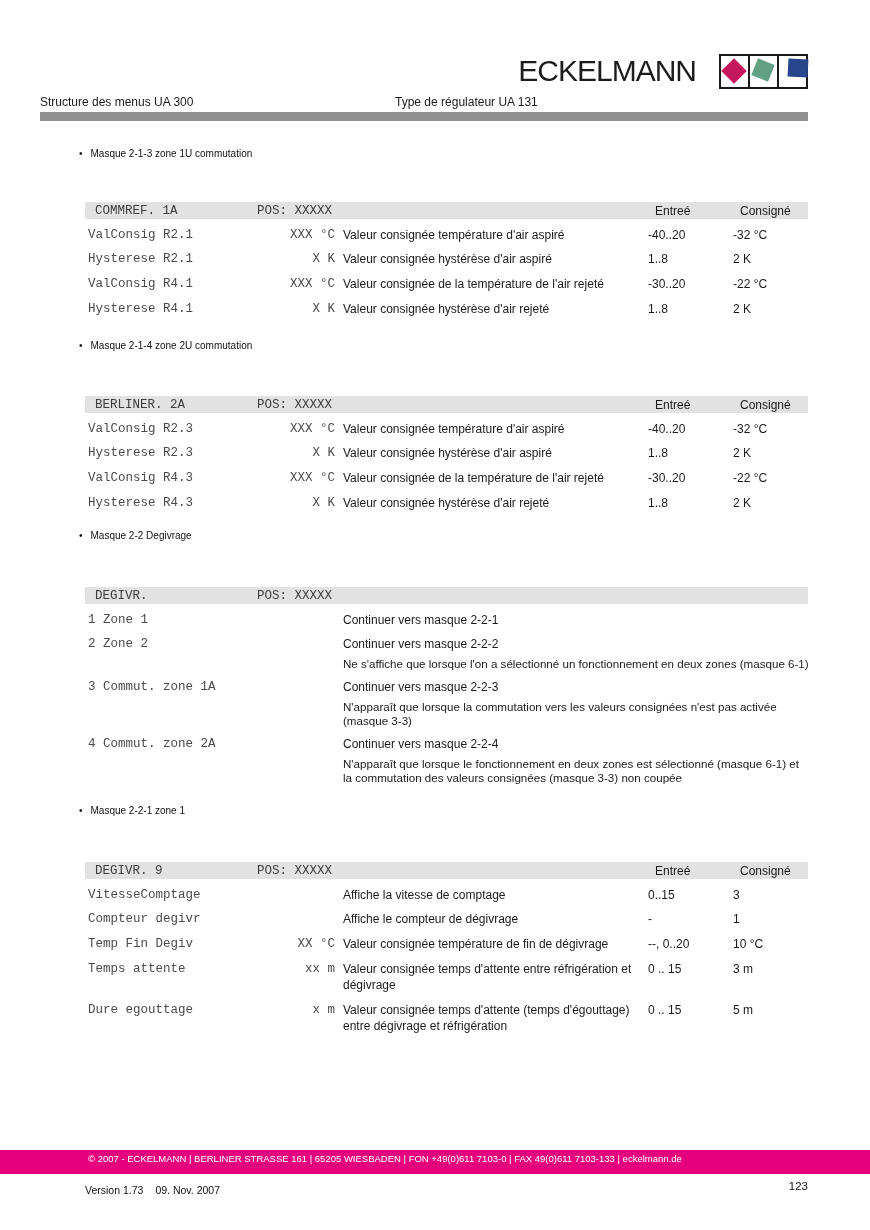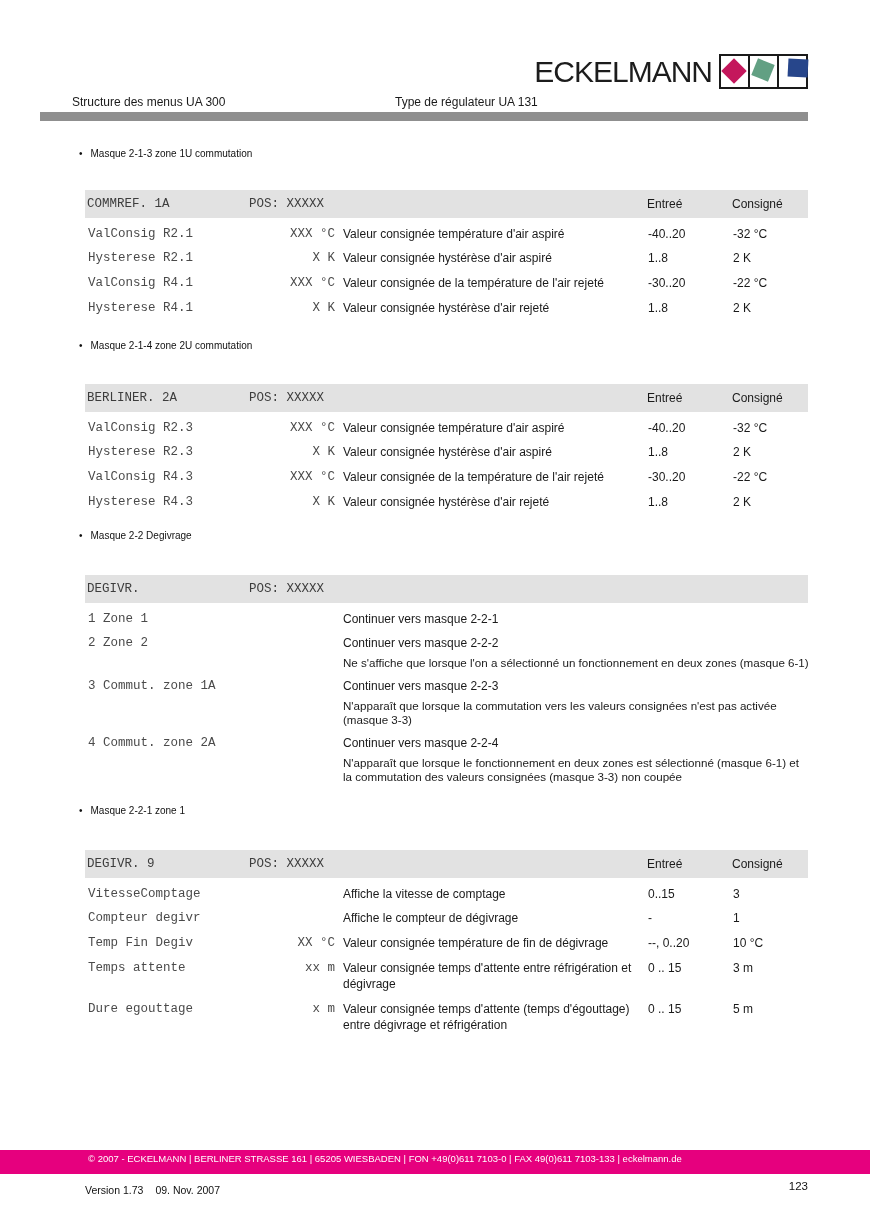--- a/index.html
+++ b/index.html
@@ -1,42 +1,42 @@
 <!DOCTYPE html>
 <html><head>
 <meta charset="utf-8">
 <style>
   html,body{margin:0;padding:0;background:#ffffff;}
   .page{position:relative;width:870px;height:1230px;background:#ffffff;overflow:hidden;
         font-family:"Liberation Sans",sans-serif;color:#1a1a1a;}
 
   
-  .logo{position:absolute;top:54px;right:62px;display:flex;align-items:center;gap:7px;}
+  .logo{position:absolute;top:54px;right:62px;display:flex;align-items:flex-start;gap:23px;}
   .logo-text{font-size:30px;letter-spacing:-1px;color:#1c1c1c;line-height:34px;}
   .logo-mark{display:flex;}
   .logo-cell{position:relative;width:27px;height:31px;border:2px solid #1a1a1a;background:#fff;margin-left:-2px;}
   .logo-cell:first-child{margin-left:0;}
   .logo-cell i{position:absolute;display:block;}
   .d1{width:18px;height:18px;background:#c4175c;top:6px;left:4px;transform:rotate(45deg);}
   .d2{width:18px;height:18px;background:#62a083;top:5px;left:4px;transform:rotate(22deg);}
   .d3{width:20px;height:18px;background:#27468b;top:3px;left:9px;transform:rotate(3deg);}
 
   
-  .hdr-left{position:absolute;top:95px;left:40px;font-size:12px;margin-left:32px;}
+  .hdr-left{position:absolute;top:95px;left:40px;font-size:12px;}
   .hdr-center{position:absolute;top:95px;left:395px;font-size:12px;}
   .hdr-rule{position:absolute;top:112px;left:40px;width:768px;height:9px;background:#8f8f8f;}
 
   
   .sec-title{position:absolute;left:79px;font-size:10px;color:#111;}
   .sec-title .bullet{margin-right:8px;}
 
   
   .tbl{position:absolute;left:85px;width:723px;}
   .t-head{display:grid;grid-template-columns:162px 85px 8px 305px 85px 78px;
-          background:#e2e2e2;height:28px;align-items:center;padding-left:2px;box-sizing:border-box;}
+          background:#e2e2e2;height:17px;align-items:center;padding-left:10px;box-sizing:border-box;margin-top:12px;}
   .t-body{margin-top:4px;padding-left:3px;}
   .t-row{display:grid;grid-template-columns:162px 85px 8px 305px 85px 78px;
          padding:3.5px 0 4.3px 0;line-height:17px;align-items:start;}
   .mono{font-family:"Liberation Mono",monospace;font-size:12.5px;color:#4a4a4a;white-space:pre;}
   .t-head .mono{color:#3d3d3d;}
   .hlab{font-size:12px;color:#1a1a1a;}
   .cA{grid-column:1;}
   .cB{grid-column:2;text-align:right;}
   .cBC{grid-column:2/5;}
   .cC{grid-column:4;padding-right:14px;}

